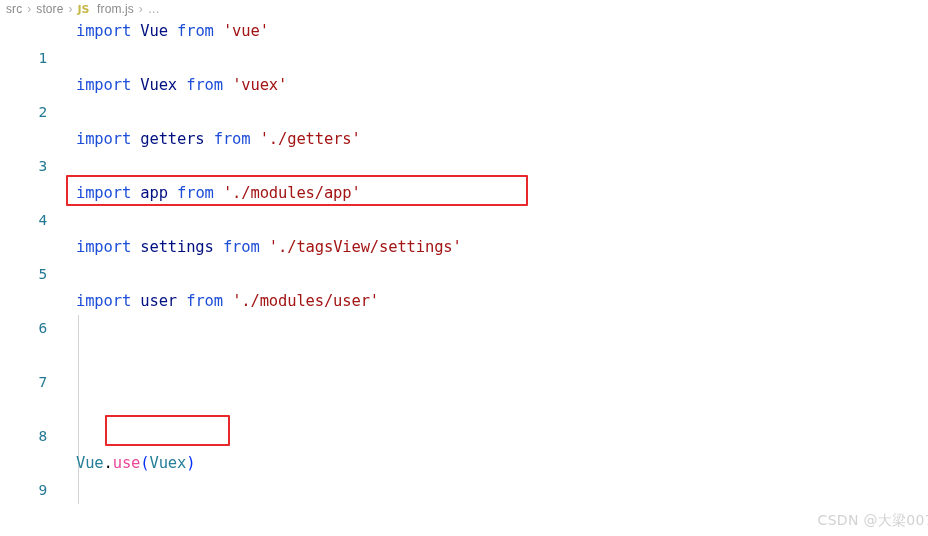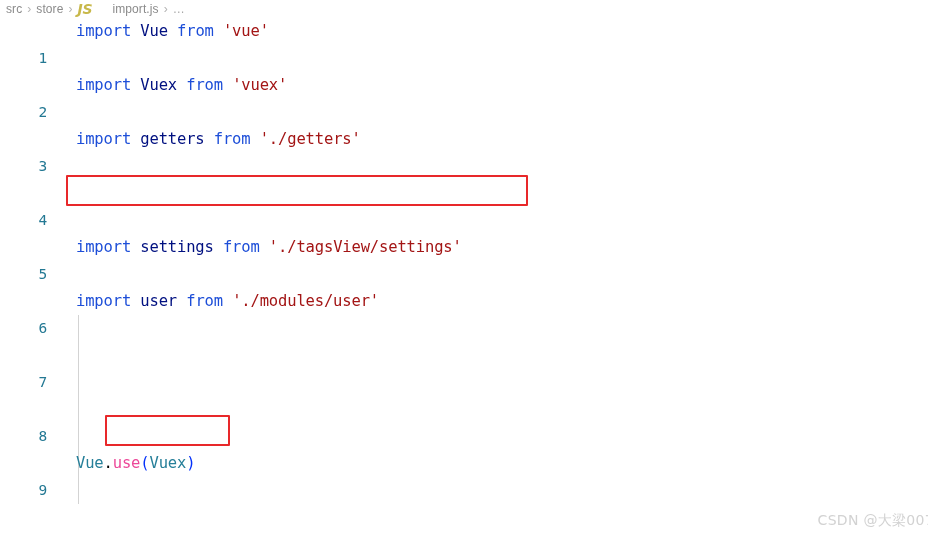--- a/index.html
+++ b/index.html
@@ -37,27 +37,26 @@
     color: #8b8b8b;
     letter-spacing: .1px;
   }
   #breadcrumb .sep {
     color: #b4b4b4;
     margin: 0 5px;
     font-size: 12px;
   }
   #breadcrumb .js-icon {
     font-family: "DejaVu Sans", sans-serif;
-    font-size: 14px;
+    font-size: 11px;
     font-weight: bold;
     color: #c8b84a;
     letter-spacing: -.2px;
-    margin-right: 20px;
+    margin-right: 8px;
     transform: translateY(-0.5px);
-    font-style: italic;
   }
   #breadcrumb .ellipsis {
     color: #a8a8a8;
     letter-spacing: 1px;
   }
 
   
   #code {
     position: absolute;
     left: 0;
@@ -132,21 +131,21 @@
 <body>
 
 <div id="screen">
 
   <div id="breadcrumb">
     <span class="crumb">src</span>
     <span class="sep">›</span>
     <span class="crumb">store</span>
     <span class="sep">›</span>
     <span class="js-icon">JS</span>
-    <span class="crumb">import.js</span>
+    <span class="crumb">from.js</span>
     <span class="sep">›</span>
     <span class="ellipsis">…</span>
   </div>
 
   <div id="code">
 
     <div class="guide" style="top:297px; height:189px;"></div>
 
     <div class="line" style="top:0px;">
       <span class="ln">1</span>
@@ -158,20 +157,21 @@
       <span class="src"><span class="kw">import</span><span class="pun"> </span><span class="var">Vuex</span><span class="pun"> </span><span class="kw">from</span><span class="pun"> </span><span class="str">'vuex'</span></span>
     </div>
 
     <div class="line" style="top:54px;">
       <span class="ln">3</span>
       <span class="src"><span class="kw">import</span><span class="pun"> </span><span class="var">getters</span><span class="pun"> </span><span class="kw">from</span><span class="pun"> </span><span class="str">'./getters'</span></span>
     </div>
 
     <div class="line" style="top:81px;">
       <span class="ln">4</span>
+      <span class="src"><span class="kw">import</span><span class="pun"> </span><span class="var">app</span><span class="pun"> </span><span class="kw">from</span><span class="pun"> </span><span class="str">'./modules/app'</span></span>
     </div>
 
     <div class="line" style="top:108px;">
       <span class="ln">5</span>
       <span class="src"><span class="kw">import</span><span class="pun"> </span><span class="var">settings</span><span class="pun"> </span><span class="kw">from</span><span class="pun"> </span><span class="str">'./tagsView/settings'</span></span>
     </div>
 
     <div class="line" style="top:135px;">
       <span class="ln">6</span>
       <span class="src"><span class="kw">import</span><span class="pun"> </span><span class="var">user</span><span class="pun"> </span><span class="kw">from</span><span class="pun"> </span><span class="str">'./modules/user'</span></span>

